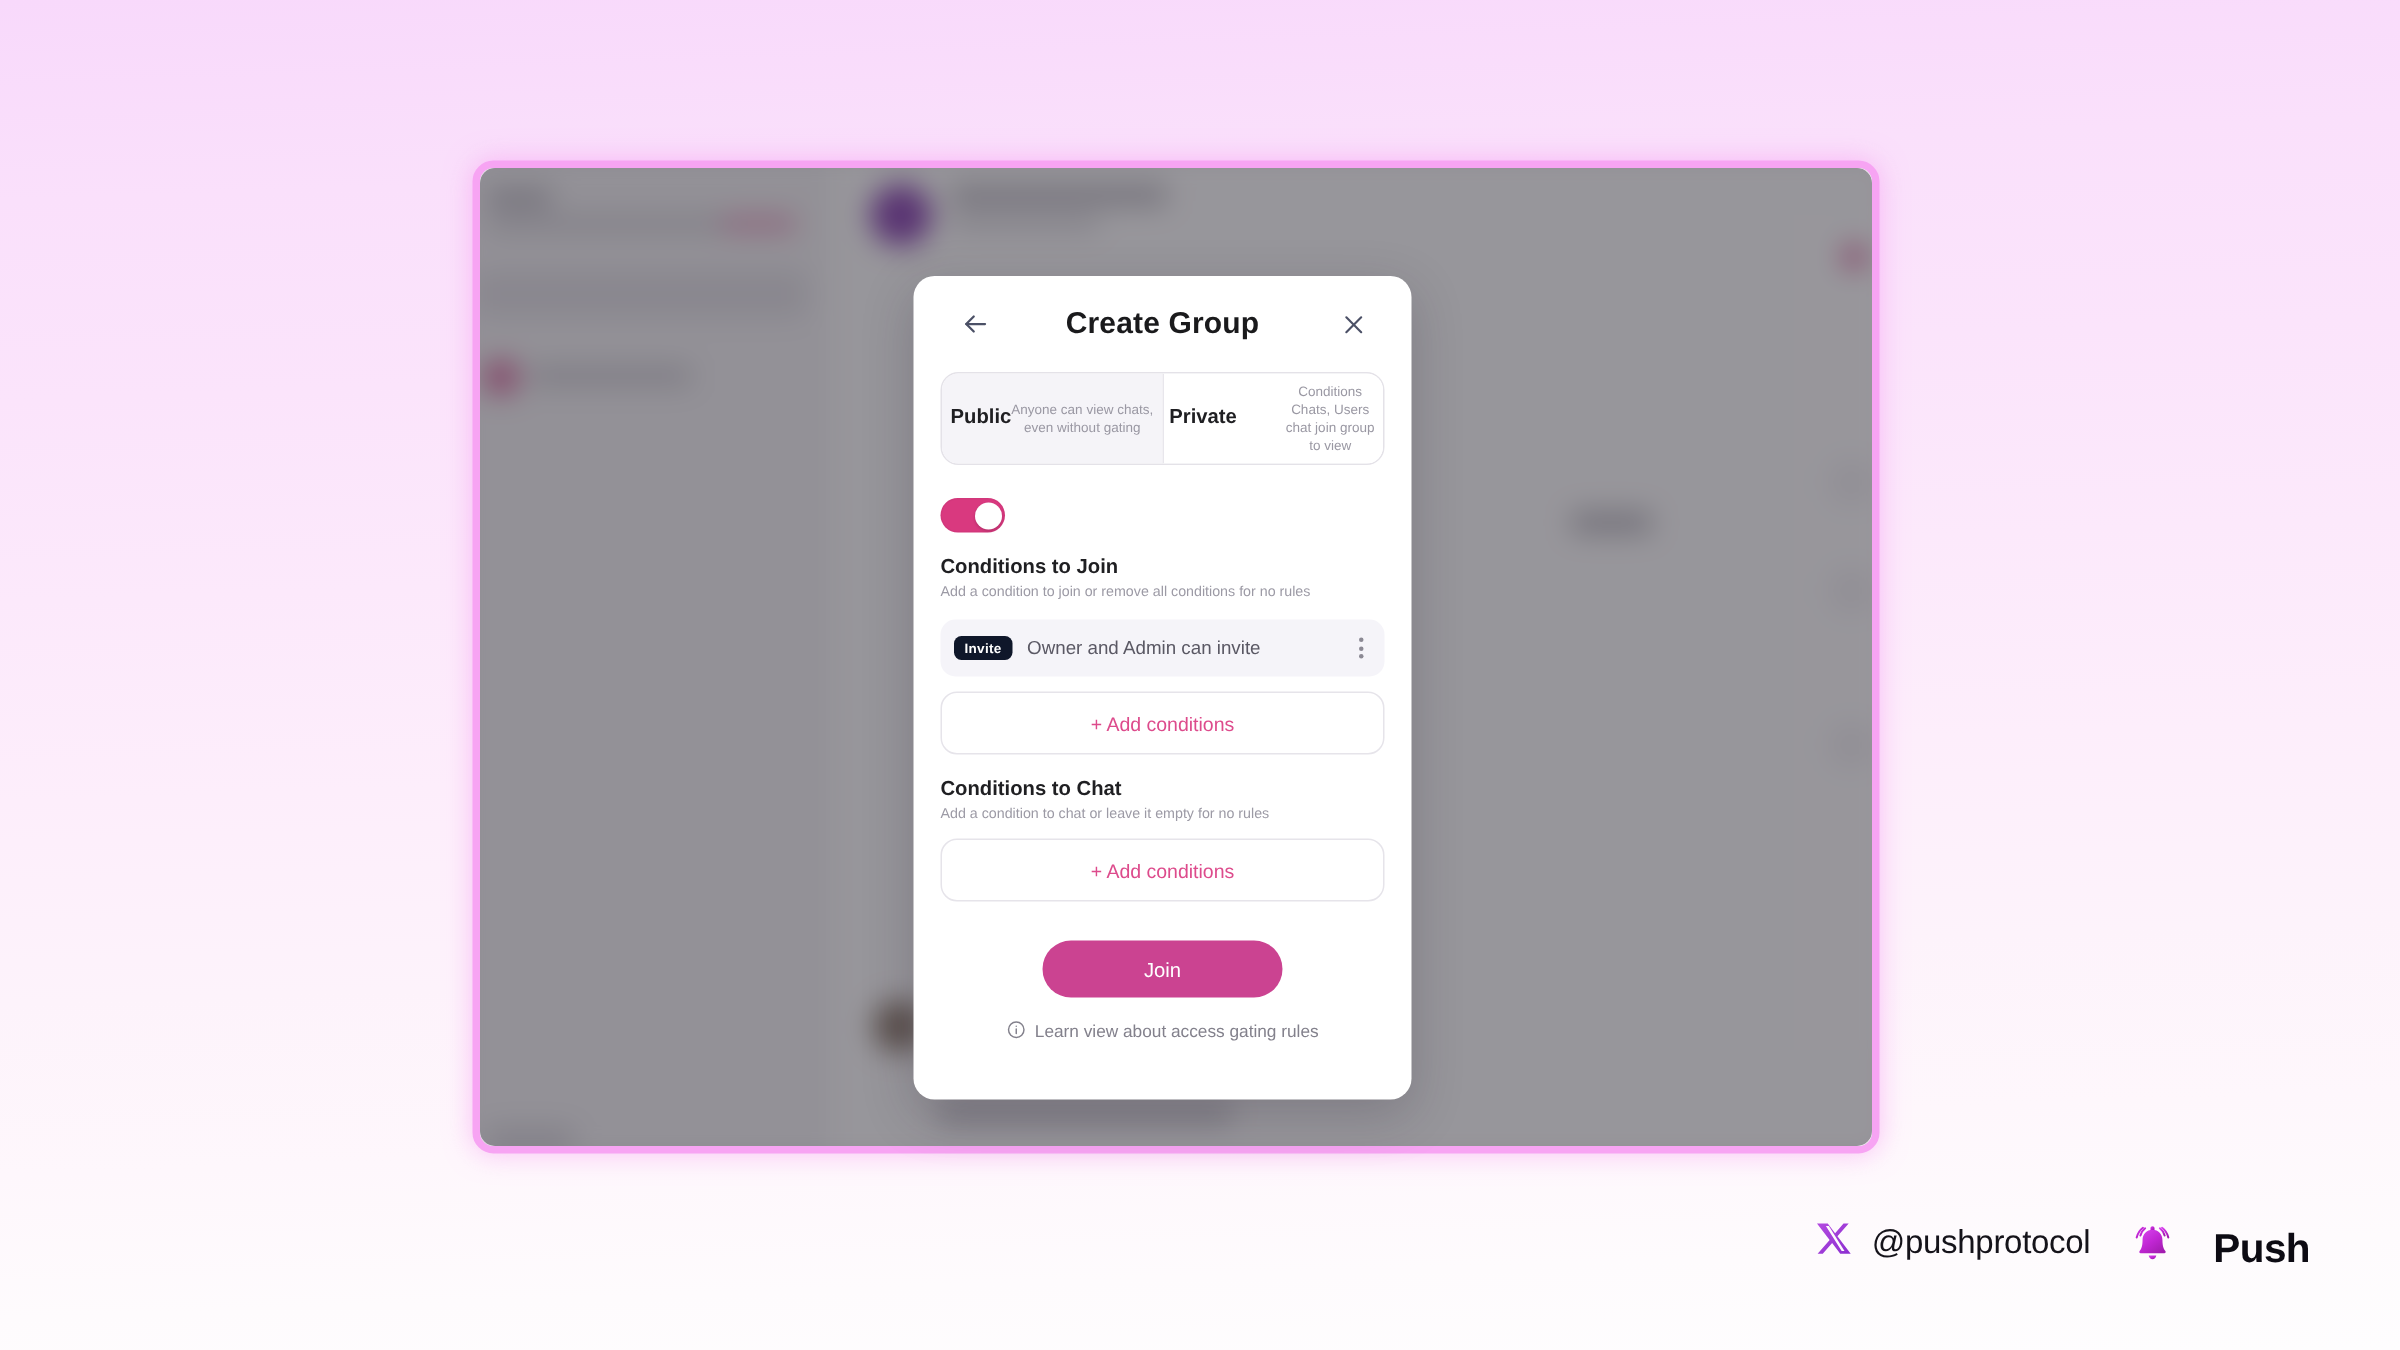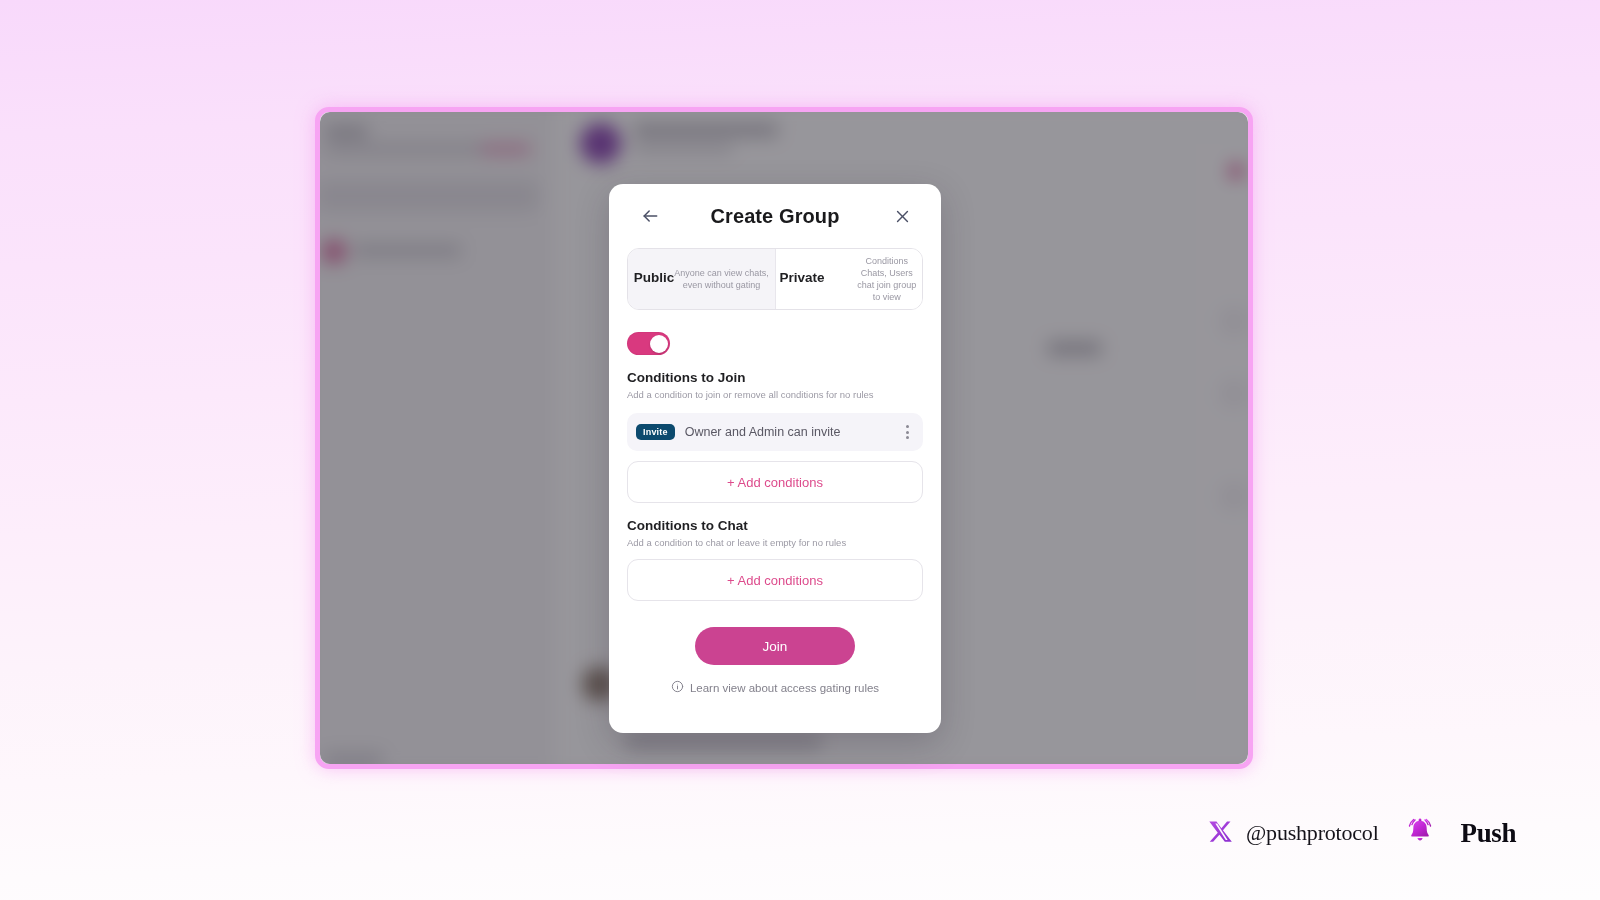--- a/index.html
+++ b/index.html
@@ -283,21 +283,21 @@
     margin-top: 12px;
     height: 38px;
     background: #f5f4f9;
     border-radius: 10px;
     display: flex;
     align-items: center;
     padding: 0 8px 0 9px;
     cursor: pointer;
   }
   .badge {
-    background: #0c4a6e;
+    background: #0f172a;
     color: #ffffff;
     font-size: 9px;
     font-weight: 600;
     border-radius: 5px;
     padding: 3px 7px;
     letter-spacing: 0.2px;
     flex: 0 0 auto;
   }
   .condition-text {
     font-size: 12.5px;
@@ -362,26 +362,25 @@
     justify-content: center;
     gap: 6px;
     color: #83818c;
     font-size: 11.5px;
     cursor: pointer;
   }
 
   
   .branding {
     position: absolute;
-    right: 84px;
+    right: 60px;
     bottom: 48px;
     display: flex;
-    align-items: center;
+    align-items: flex-start;
     gap: 24px;
-    font-family: Liberation Serif, serif;
   }
   .brand-x {
     display: flex;
     align-items: center;
     gap: 12px;
   }
   .x-handle {
     font-size: 22px;
     font-weight: 500;
     color: #15131a;

